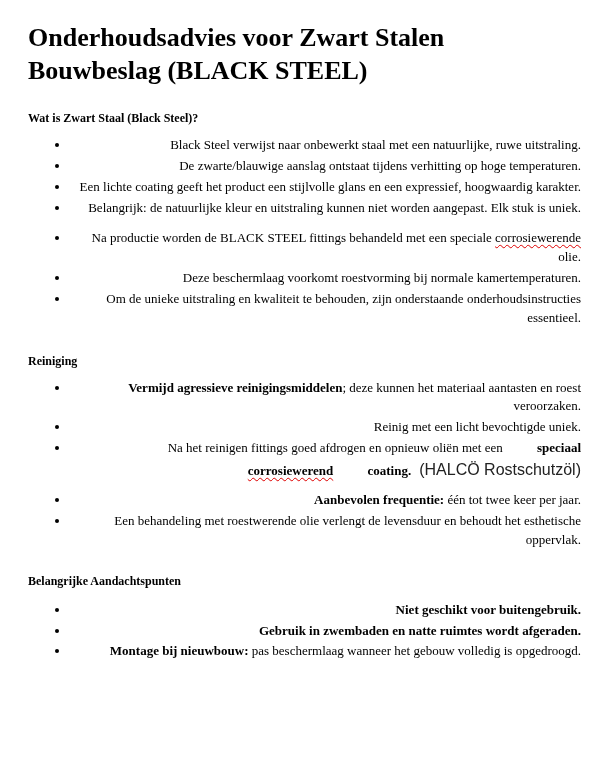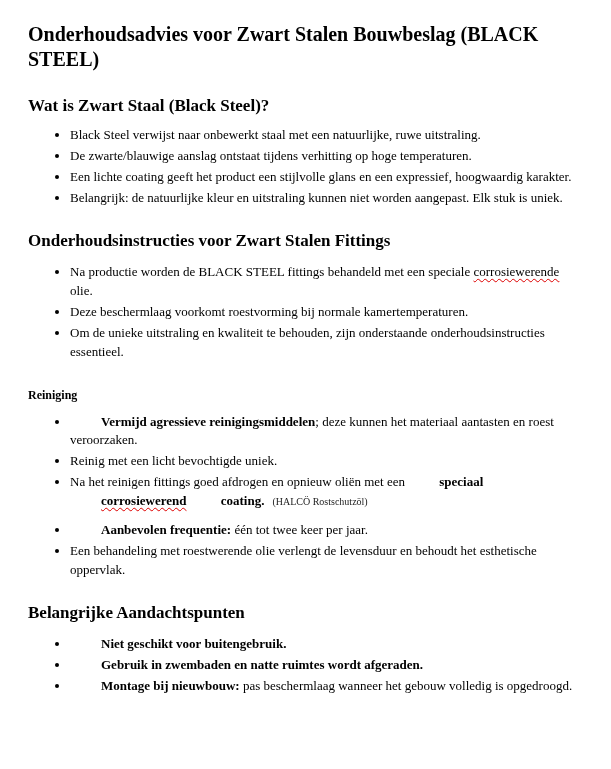--- a/index.html
+++ b/index.html
@@ -13,79 +13,79 @@
     overflow: hidden;
     font-family: "Liberation Serif", serif;
     color: #000000;
     box-sizing: border-box;
   }
   .page {
     padding: 12px 30px 10px 28px;
     box-sizing: border-box;
   }
   h1 {
-    font-size: 20px;
+    font-size: 26px;
     line-height: 1.25;
     margin: 10px 0 4px 0;
     font-weight: bold;
     letter-spacing: 0;
   }
   h2 {
-    font-size: 17px;
+    font-size: 12px;
     margin: 24px 0 2px 0;
     font-weight: bold;
   }
   h3 {
     font-size: 12px;
     margin: 26px 0 4px 0;
     font-weight: bold;
   }
   ul {
     margin: 10px 0 6px 0;
     padding-left: 42px;
+    text-align: right;
   }
   li {
     font-size: 13px;
     line-height: 1.45;
     margin: 2px 0;
   }
   ul.tight {
     margin-top: 12px;
   }
   .b { font-weight: bold; margin-left: 31px; }
   .sp {
     text-decoration: underline;
     text-decoration-style: wavy;
     text-decoration-color: #dd0000;
     text-decoration-thickness: 1px;
     text-underline-offset: 2px;
   }
   .note {
-    font-family: Liberation Serif, serif;
-    font-size: 10px;
+    font-family: Liberation Sans, sans-serif;
+    font-size: 16px;
     color: #222222;
     margin-left: 8px;
   }
 </style>
 </head>
 <body>
 
 <div class="page">
 
   <h1>Onderhoudsadvies voor Zwart Stalen Bouwbeslag (BLACK STEEL)</h1>
 
   <h2>Wat is Zwart Staal (Black Steel)?</h2>
   <ul>
     <li><span>Black Steel verwijst naar onbewerkt staal met een natuurlijke, ruwe uitstraling.</span></li>
     <li><span>De zwarte/blauwige aanslag ontstaat tijdens verhitting op hoge temperaturen.</span></li>
     <li><span>Een lichte coating geeft het product een stijlvolle glans en een expressief, hoogwaardig karakter.</span></li>
     <li><span>Belangrijk: de natuurlijke kleur en uitstraling kunnen niet worden aangepast. Elk stuk is uniek.</span></li>
   </ul>
 
-  <h2>Onderhoudsinstructies voor Zwart Stalen Fittings</h2>
   <ul class="tight">
     <li><span>Na productie worden de BLACK STEEL fittings behandeld met een speciale </span><span class="sp">corrosiewerende</span><span> olie.</span></li>
     <li><span>Deze beschermlaag voorkomt roestvorming bij normale kamertemperaturen.</span></li>
     <li><span>Om de unieke uitstraling en kwaliteit te behouden, zijn onderstaande onderhoudsinstructies essentieel.</span></li>
   </ul>
 
   <h3>Reiniging</h3>
   <ul>
     <li><span class="b">Vermijd agressieve reinigingsmiddelen</span><span>; deze kunnen het materiaal aantasten en roest veroorzaken.</span></li>
     <li><span>Reinig met een licht bevochtigde uniek.</span></li>

